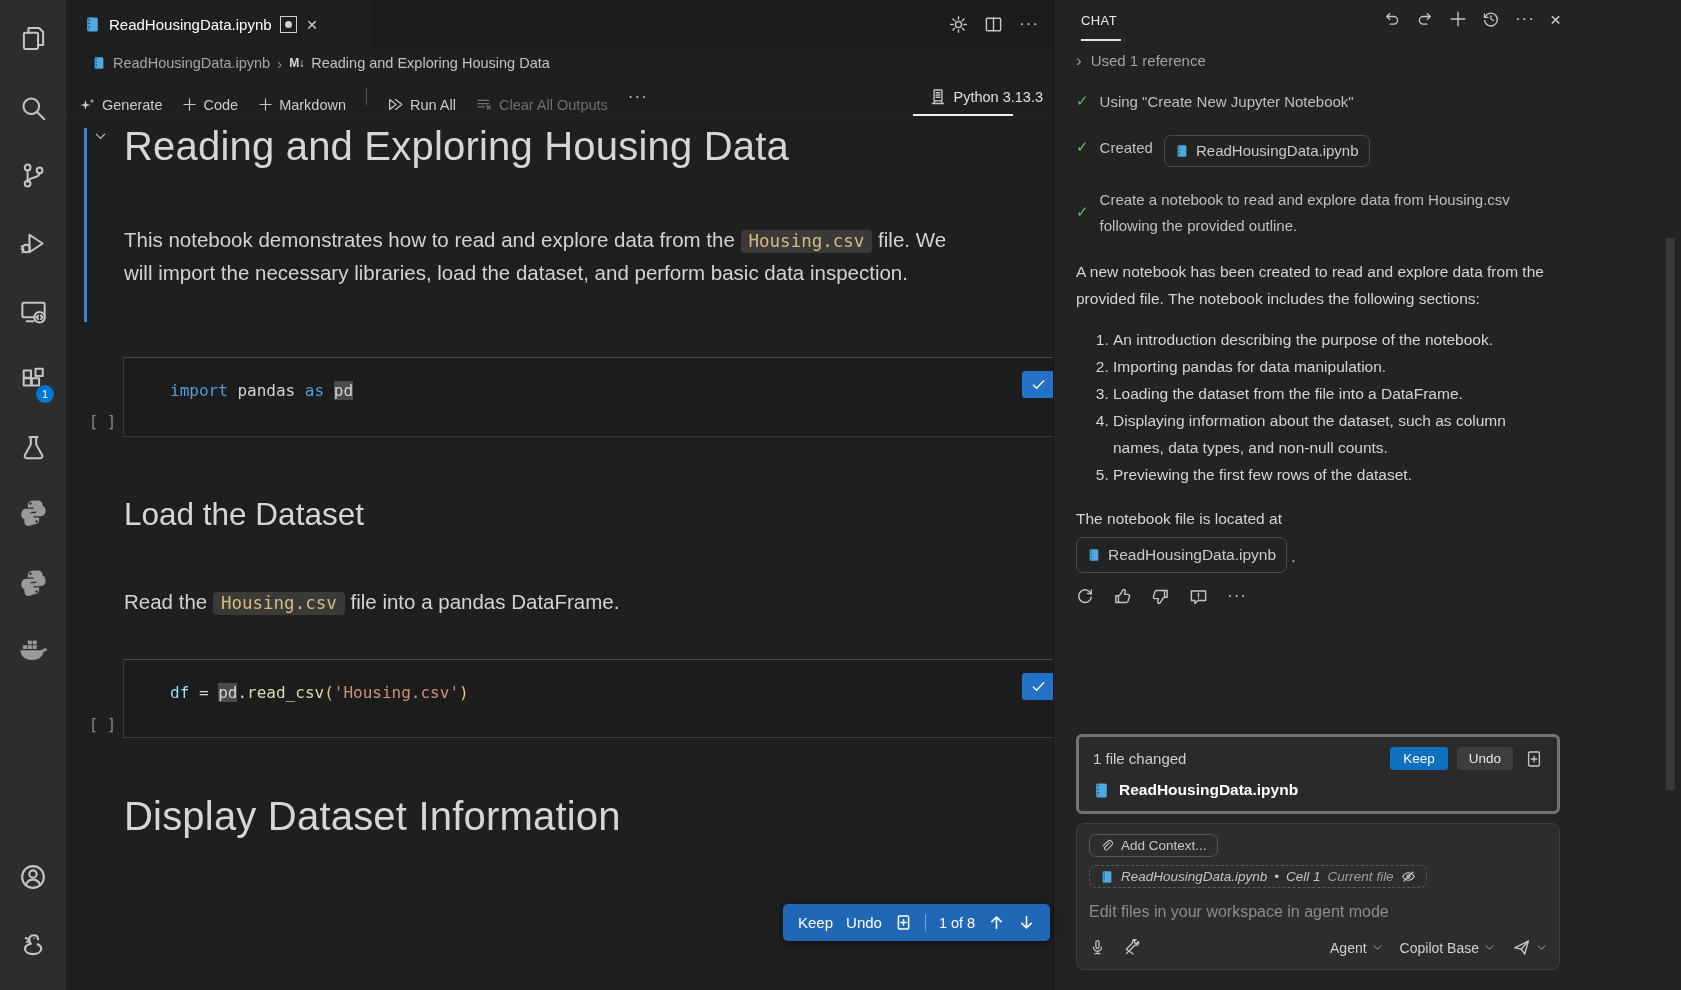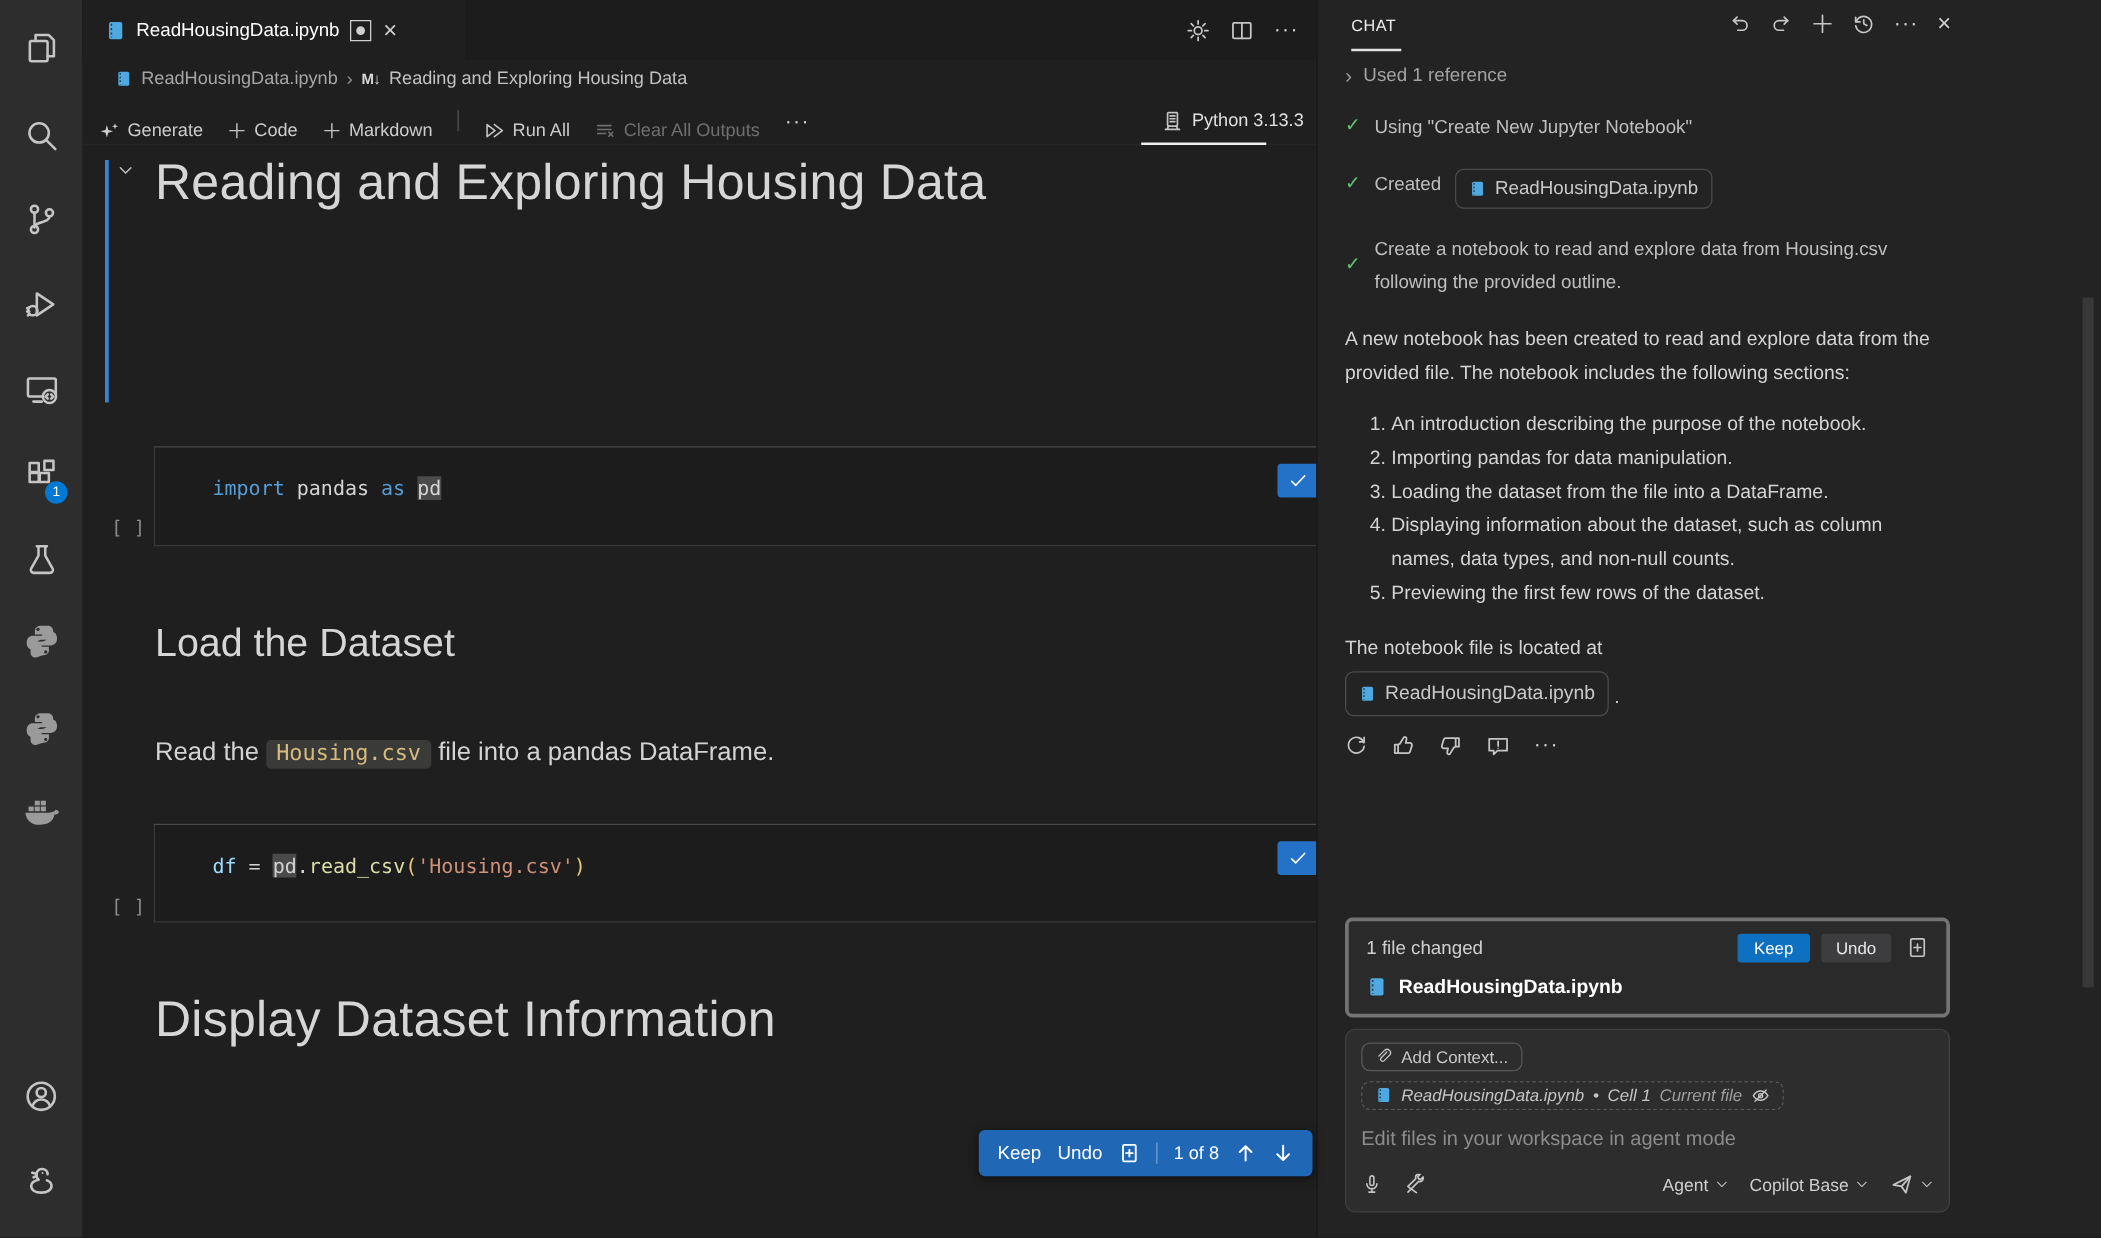--- a/index.html
+++ b/index.html
@@ -87,21 +87,21 @@
   .chat-bottom { position:absolute; left:22px; width:484px; bottom:20px; }
   .file-card { background:#2a2a2b; border:3px solid #737373; border-radius:6px; padding:10px 14px 12px; }
   .fc-row1 { display:flex; align-items:center; }
   .fc-label { color:#cfcfcf; font-size:15px; flex:1; }
   .btn-keep { background:#0e70c0; color:#fff; font-size:13.5px; border-radius:3px; padding:4px 13px; cursor:pointer; }
   .btn-undo { background:#3d3d3f; color:#e8e8e8; font-size:13.5px; border-radius:3px; padding:4px 12px; margin-left:9px; cursor:pointer; }
   .fc-difficon { margin-left:12px; cursor:pointer; }
   .fc-row2 { margin-top:11px; display:flex; align-items:center; gap:9px; color:#ffffff; font-size:15.5px; font-weight:bold; }
 
   .input-card { margin-top:9px; background:#2d2d2e; border:1px solid #404042; border-radius:8px; padding:10px 12px 12px; }
-  .ctx-pill { display:inline-flex; align-items:flex-start; gap:7px; border:1px solid #585858; border-radius:7px; padding:3px 10px; color:#c9c9c9; font-size:13.5px; cursor:pointer; }
+  .ctx-pill { display:inline-flex; align-items:center; gap:7px; border:1px solid #585858; border-radius:7px; padding:3px 10px; color:#c9c9c9; font-size:13.5px; cursor:pointer; }
   .ctx-file-pill { margin-top:8px; display:inline-flex; align-items:center; gap:7px; border:1px dashed #5a5a5a; border-radius:7px; padding:3px 10px; color:#c3c3c3; font-size:13.5px; font-style:italic; cursor:pointer; }
   .ctx-tag { color:#9f9f9f; }
   .placeholder { margin-top:15px; color:#8c8c8c; font-size:16px; }
   .composer-row { margin-top:17px; display:flex; align-items:center; gap:17px; color:#cfcfcf; font-size:14px; }
   .comp-spacer { flex:1; }
   .mode-pick, .model-pick, .send-group { display:flex; align-items:center; gap:5px; cursor:pointer; }
   .chat-scrollbar { position:absolute; left:612px; top:238px; width:9px; height:552px; background:#4a4a4a; opacity:.55; border-radius:1px; }
 </style>
 </head>
 <body>
@@ -287,20 +287,21 @@
     <div class="nb-content">
       <div class="cell-bar"></div>
       <div class="md-collapse">
         <svg width="15" height="15" viewBox="0 0 16 16" class="ic">
             <path d="M3.5 5.5 8 10l4.5-4.5"></path>
           </svg>
       </div>
 
       <div class="nb-h1" style="top:8px">Reading and Exploring Housing Data</div>
 
+      <p class="nb-p" style="top:108px"><span>This notebook demonstrates how to read and explore data from the </span><span class="inline-code">Housing.csv</span><span> file. We will import the necessary libraries, load the dataset, and perform basic data inspection.</span></p>
 
       <div class="code-cell" style="top:241px; height:80px">
         <div class="code-line"><span class="tok-kw">import</span><span class="tok-plain"> pandas </span><span class="tok-kw">as</span><span class="tok-plain"> </span><span class="tok-hl">pd</span></div>
         <div class="cell-widget">
           <svg width="15" height="15" viewBox="0 0 16 16" class="ic">
               <path d="M2.5 8.6 6 12 13.5 4"></path>
             </svg>
           <svg width="15" height="15" viewBox="0 0 16 16" class="ic">
               <path d="M3.4 5.4h6a3.6 3.6 0 0 1 0 7.2H6"></path>
               <path d="M6 2.8 3.4 5.4 6 8"></path>

